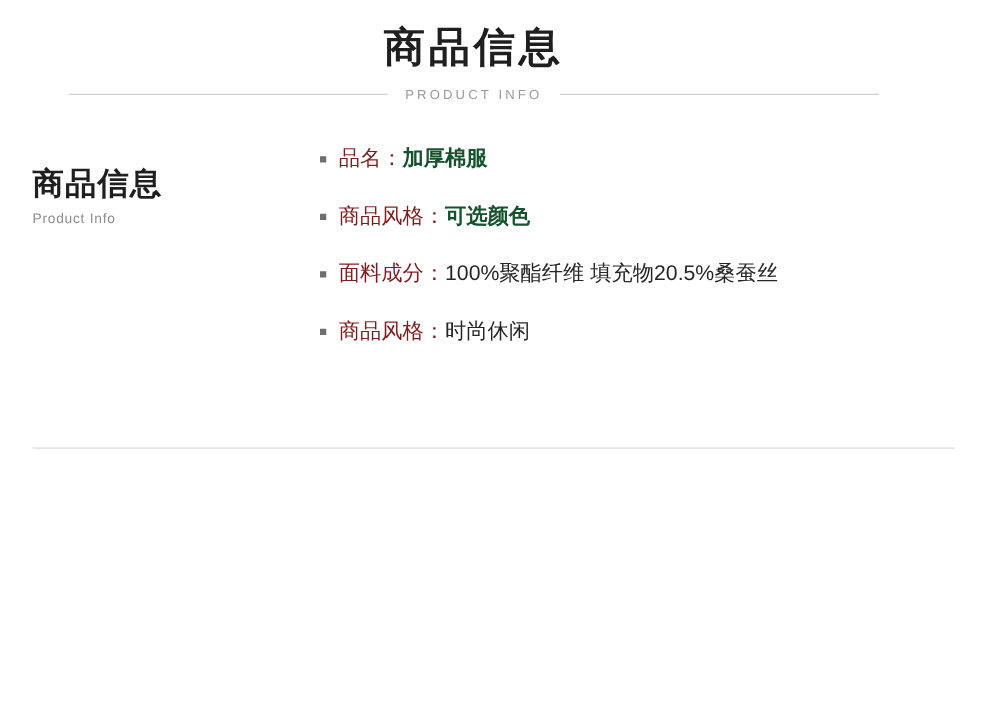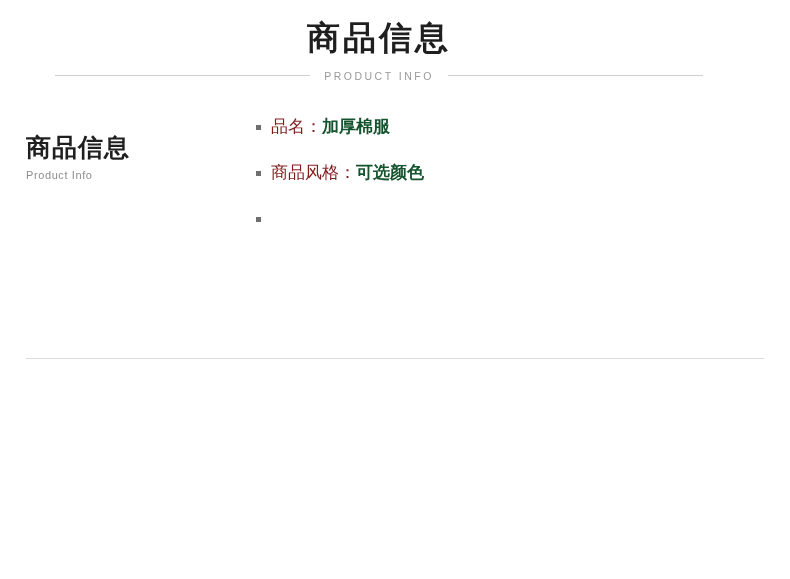--- a/index.html
+++ b/index.html
@@ -155,23 +155,32 @@
         </span>
       </div>
 
       <div class="info-item">
         <span class="bullet"></span>
         <span class="info-text">
           <span class="key">商品风格：</span><span class="val-bold">可选颜色</span>
         </span>
       </div>
 
+      <div class="info-item">
+        <span class="bullet"></span>
+        <span class="info-text">
+          <span class="key">面料成分：</span><span>100%聚酯纤维  填充物20.5%桑蚕丝</span>
+        </span>
+      </div>
 
       <div class="info-item">
         <span class="bullet"></span>
+        <span class="info-text">
+          <span class="key">商品风格：</span><span>时尚休闲</span>
+        </span>
       </div>
 
     </div>
   </div>
 
   <div class="divider"></div>
 
   <div class="section-index">
 
     

